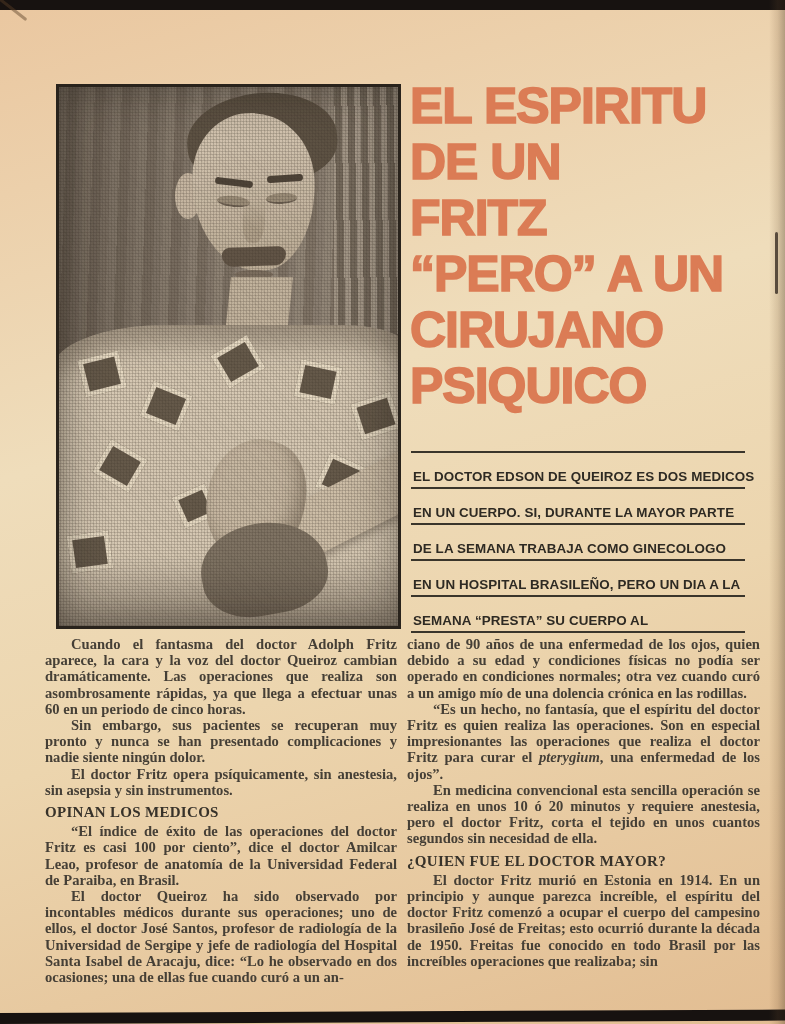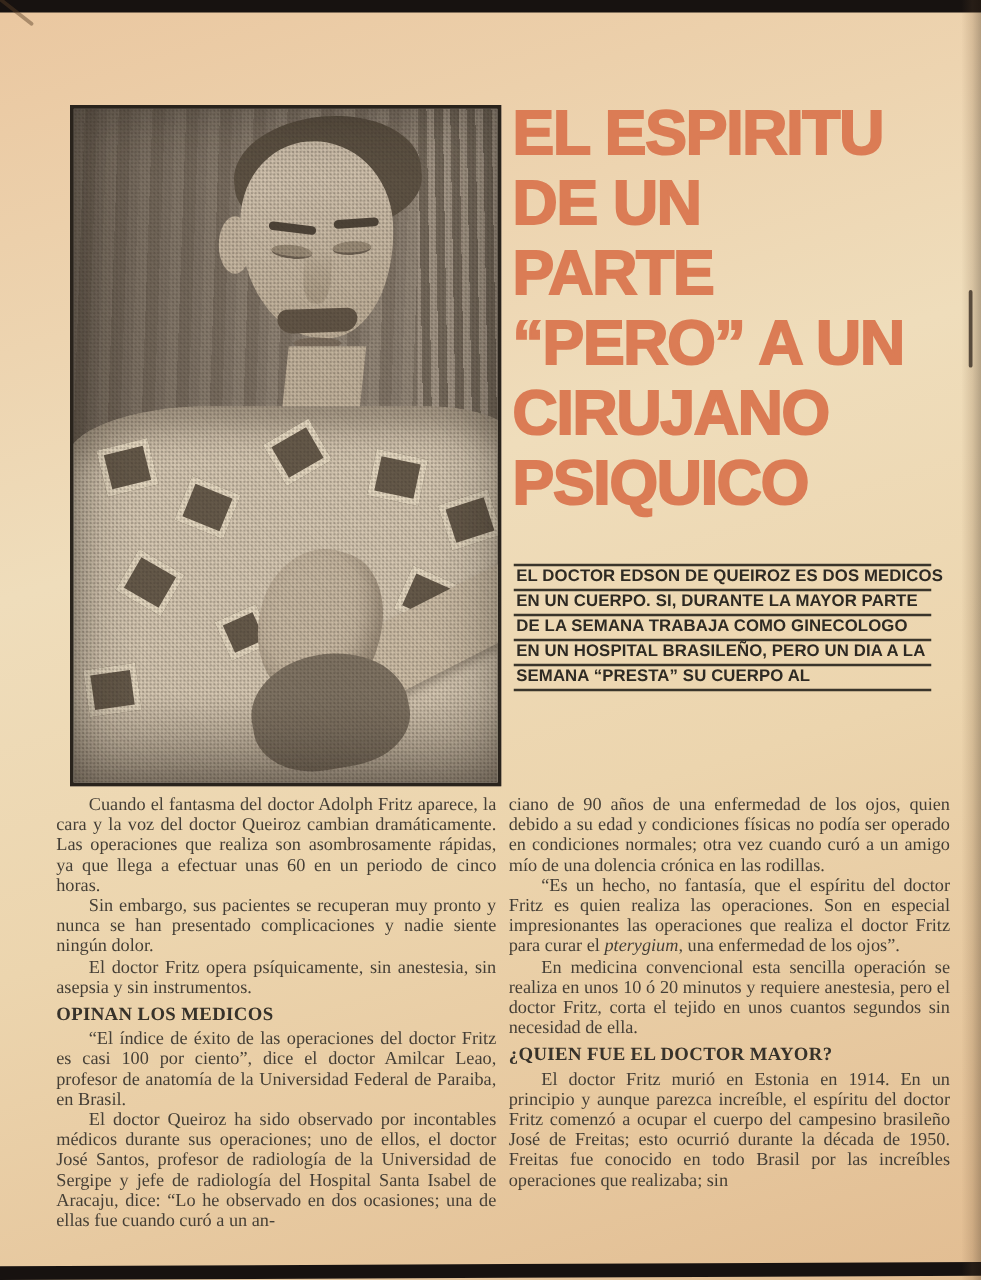--- a/index.html
+++ b/index.html
@@ -19,35 +19,35 @@
   .headline {
     position:absolute; left:410px; top:78px; width:352px;
     color:#db7c55; font-weight:bold; font-size:50px; line-height:56px;
     letter-spacing:-1px; -webkit-text-stroke:1.6px #db7c55;
   }
   .headline .hl-line { white-space:nowrap; }
 
   
   .standfirst { position:absolute; left:411px; top:451px; width:334px; }
   .standfirst .sf-line {
-    border-top:2px solid #3a352b; padding:0 0 3px 2px;
+    border-top:2px solid #3a352b; padding:16px 0 3px 2px;
     font-weight:bold; font-size:13.4px; line-height:15px; color:#2e2a23;
     letter-spacing:0.1px; white-space:nowrap;
   }
   .standfirst .sf-line:last-child { border-bottom:2px solid #3a352b; }
 
   
   .col {
     position:absolute; top:636px; width:352px;
     font-family:"Liberation Serif", serif; font-size:14.6px; line-height:16.2px;
     color:#453f36; text-align:justify;
   }
   .col-left  { left:45px;  }
   .col-right { left:407px; width:353px; }
-  .col p { margin:0; }
+  .col p { margin:0;font-weight:bold; }
   .col p.indent { text-indent:26px; }
   .col h3 {
     margin:6px 0 3px; font-size:15px; font-weight:bold;
     color:#37322a; letter-spacing:0.3px; font-family:"Liberation Serif", serif;
   }
   .ital { font-style:italic; }
 
   
   .photo {
     position:absolute; left:56px; top:84px; width:339px; height:539px;
@@ -141,21 +141,21 @@
     <div class="ph ph-patient-hair"></div>
     <div class="ph ph-shade-bottom"></div>
     <div class="ph ph-halftone"></div>
     <div class="ph ph-grain"></div>
     <div class="ph ph-tint"></div>
   </div>
 
   <div class="headline">
     <div class="hl-line">EL ESPIRITU</div>
     <div class="hl-line">DE UN</div>
-    <div class="hl-line">PARTE</div>
+    <div class="hl-line">FRITZ</div>
     <div class="hl-line">“PERO” A UN</div>
     <div class="hl-line">CIRUJANO</div>
     <div class="hl-line">PSIQUICO</div>
   </div>
 
   <div class="standfirst">
     <div class="sf-line">EL DOCTOR EDSON DE QUEIROZ ES DOS MEDICOS</div>
     <div class="sf-line">EN UN CUERPO. SI, DURANTE LA MAYOR PARTE</div>
     <div class="sf-line">DE LA SEMANA TRABAJA COMO GINECOLOGO</div>
     <div class="sf-line">EN UN HOSPITAL BRASILEÑO, PERO UN DIA A LA</div>

